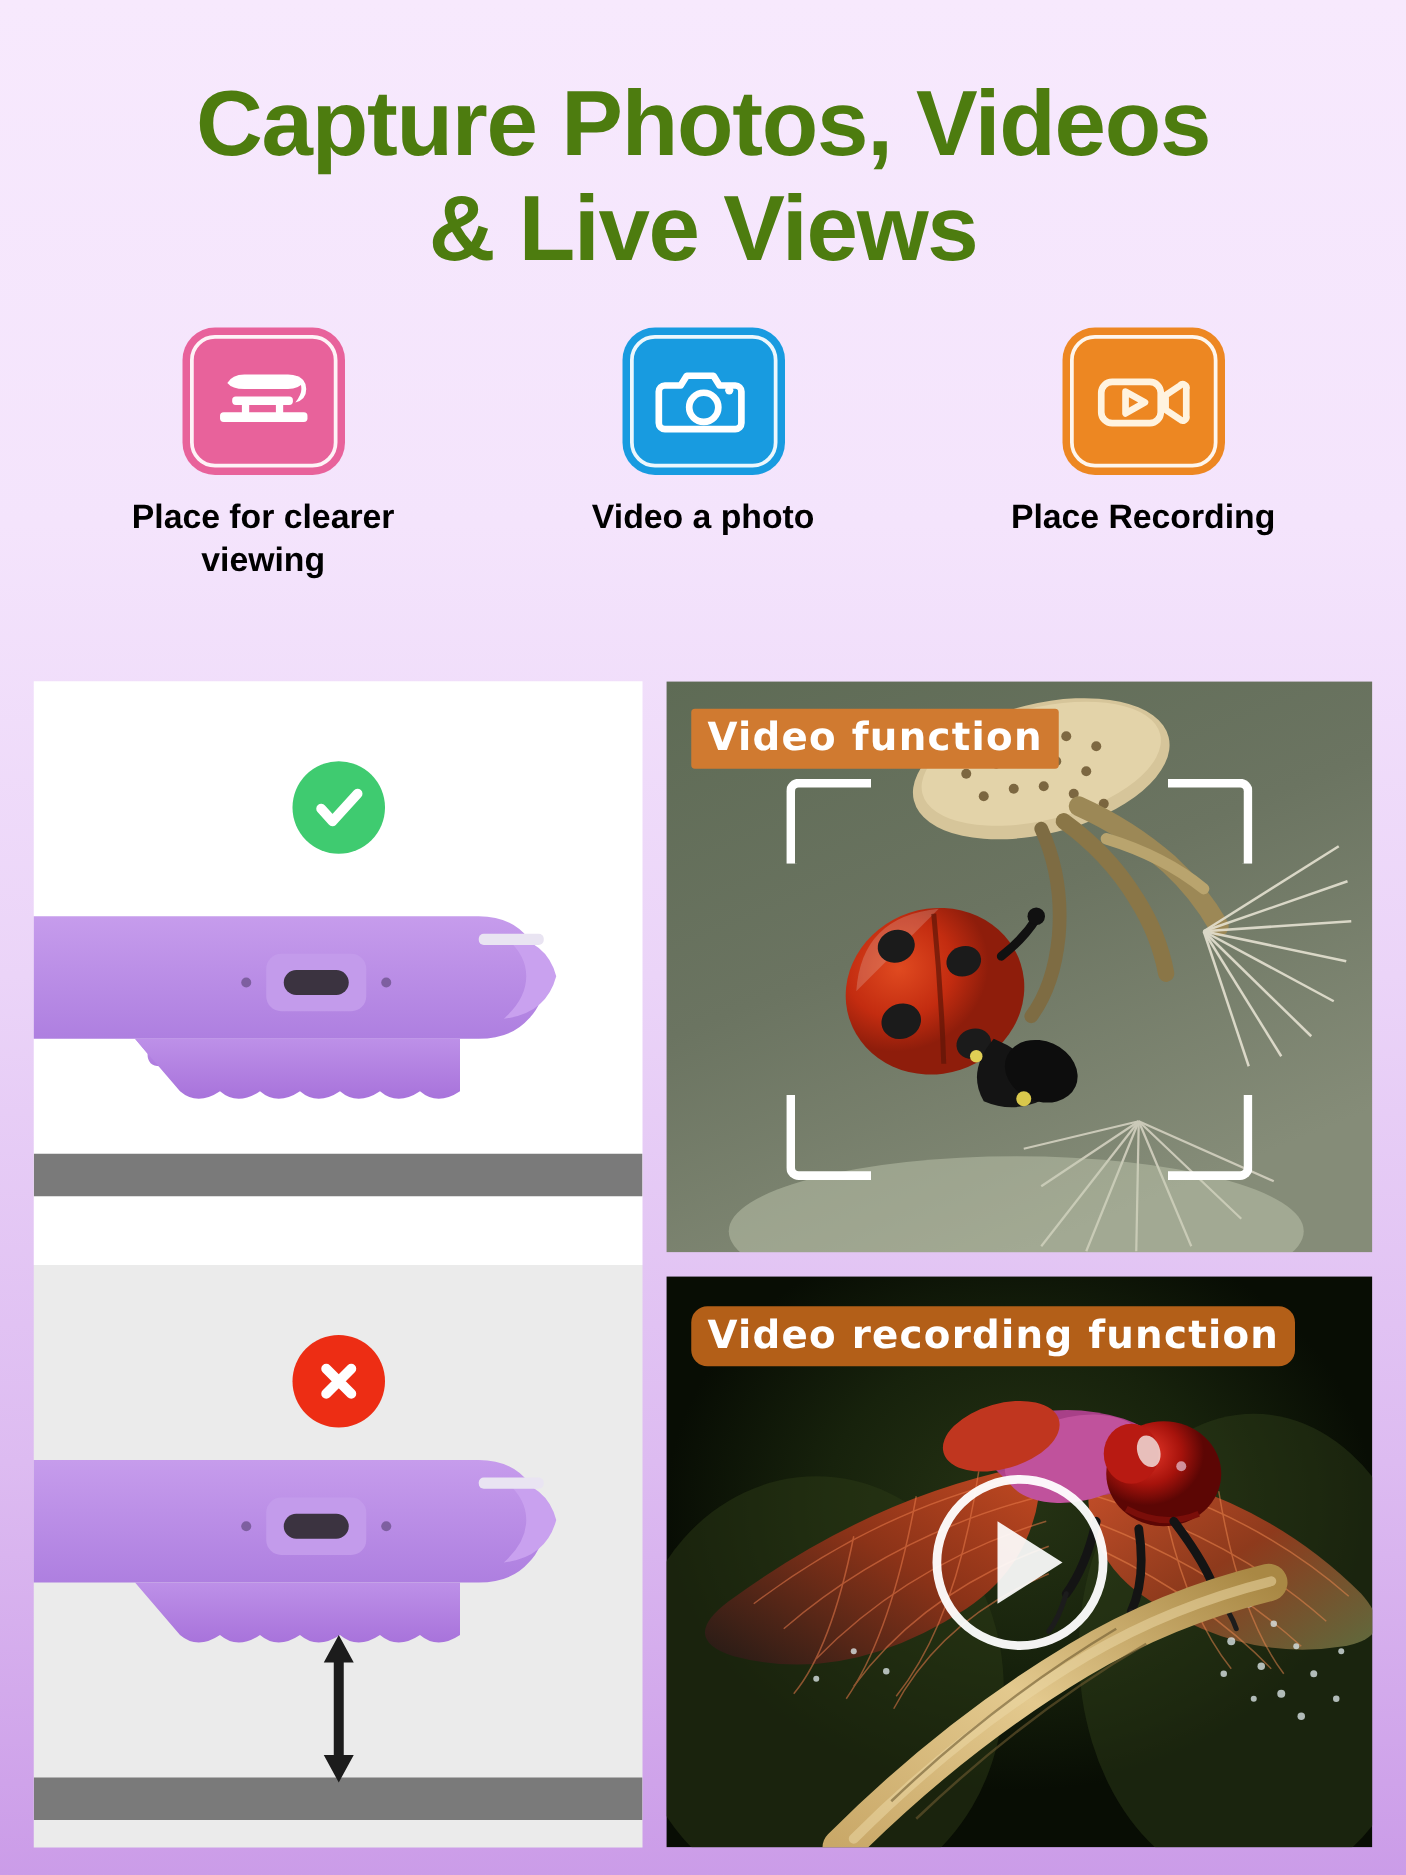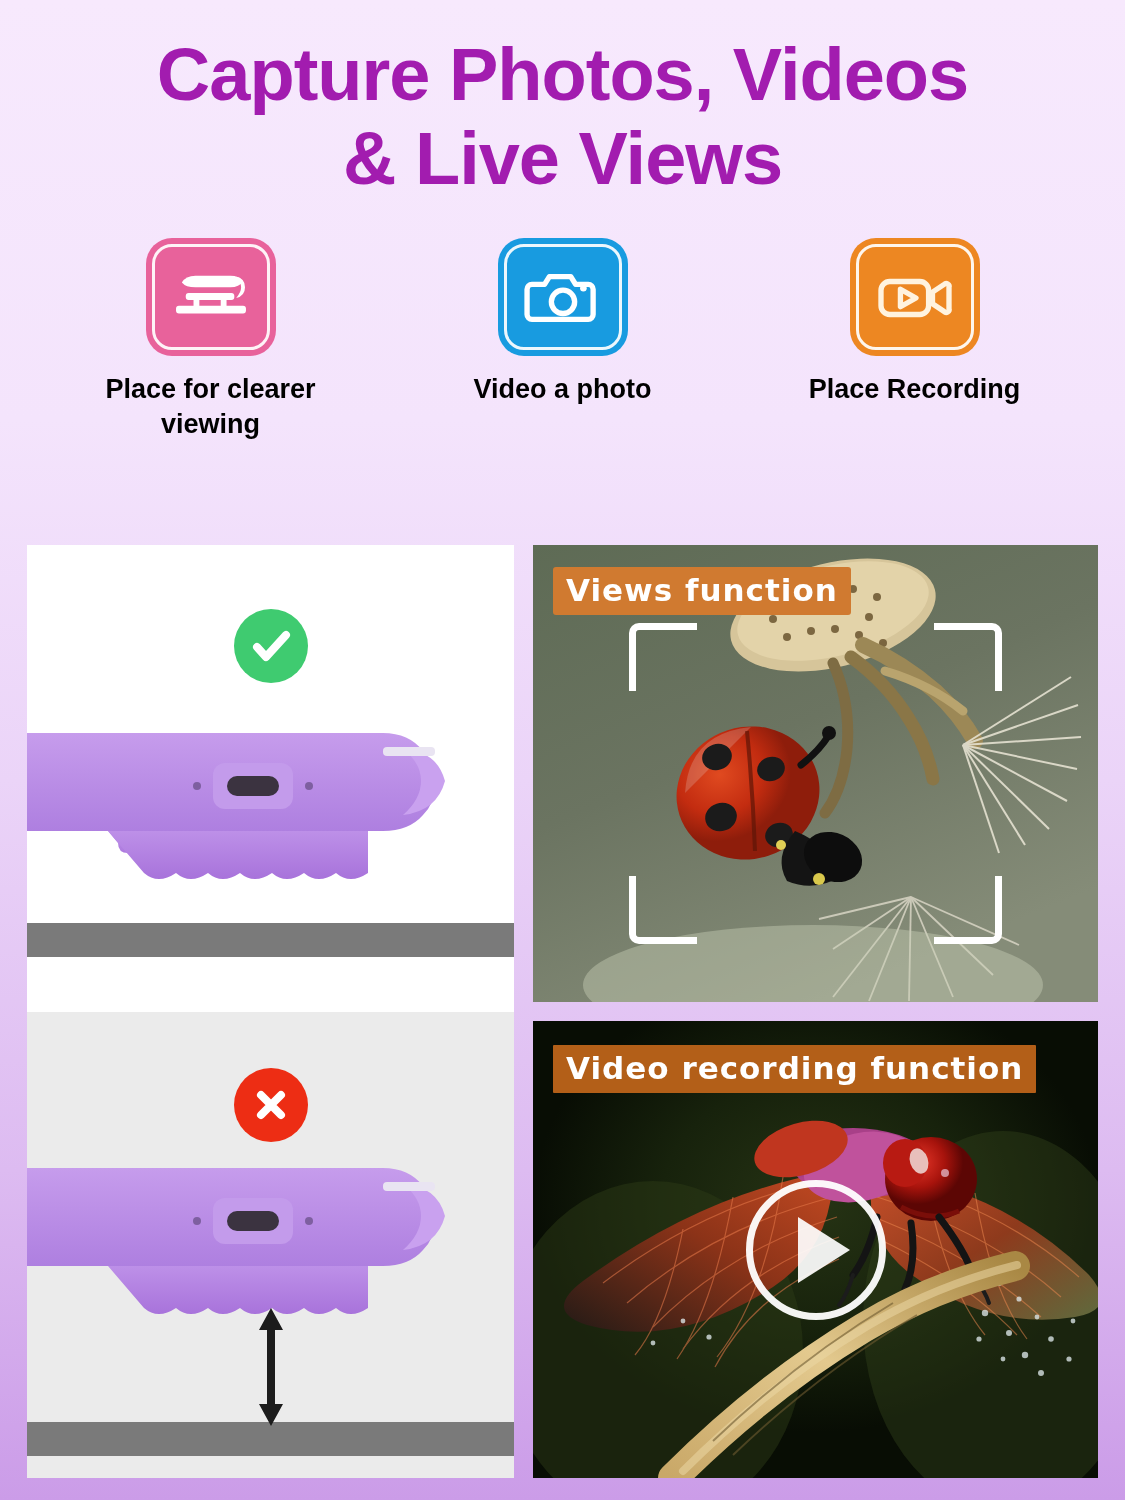--- a/index.html
+++ b/index.html
@@ -8,21 +8,21 @@
     font-family: "Liberation Sans", sans-serif;
     background: linear-gradient(to bottom, #F7E9FD 0%, #F4E4FC 28%, #EBD4F8 52%, #DDBBF1 78%, #CB9CE8 100%);
     overflow:hidden;
     position:relative;
   }
 
   
   .header { padding-top:38px; text-align:center; }
   .title {
     font-size:74px; line-height:1.0; font-weight:bold;
-    color:#a21caf; letter-spacing:-1px;
+    color:#4d7c0f; letter-spacing:-1px;margin-top:24px;
   }
   .title .l2 { display:block; margin-top:10px; }
   .subtitle {
     margin-top:26px;
     font-size:52px; font-weight:bold; color:#2B2B2B;
     letter-spacing:-0.5px;
   }
 
   
   .features {
@@ -90,21 +90,21 @@
   
   .photo { position:relative; flex:1; overflow:hidden; }
   .badge {
     position:absolute; left:20px; top:22px; z-index:6;
     background:#D07A30; color:#FFFFFF;
     font-size:31px; font-weight:bold;
     padding:5px 13px 7px 13px; letter-spacing:1px;
     font-family:"DejaVu Sans", sans-serif;
     border-radius:3px;
   }
-  .badge-video { background:#B35F18; border-radius:1px; top:24px; }
+  .badge-video { background:#B35F18; border-radius:13px; top:24px; }
 
   .bracket { position:absolute; width:68px; height:68px; border:7px solid #FFF; z-index:5;}
   .bk-tl { left:96px;  top:78px;  border-right:none; border-bottom:none; border-radius:10px 0 0 0;}
   .bk-tr { right:96px; top:78px;  border-left:none;  border-bottom:none; border-radius:0 10px 0 0;}
   .bk-bl { left:96px;  bottom:58px;border-right:none; border-top:none;   border-radius:0 0 0 10px;}
   .bk-br { right:96px; bottom:58px;border-left:none;  border-top:none;   border-radius:0 0 10px 0;}
 
   .play {
     position:absolute; left:50%; top:50%; transform:translate(-50%,-50%);
     width:140px; height:140px; border-radius:50%;
@@ -315,21 +315,21 @@
         <circle cx="296" cy="188" r="7" fill="#111"></circle>
 
         <ellipse cx="280" cy="440" rx="230" ry="60" fill="#C6CBB4" opacity="0.45"></ellipse>
       </svg>
 
       <div class="bracket bk-tl"></div>
       <div class="bracket bk-tr"></div>
       <div class="bracket bk-bl"></div>
       <div class="bracket bk-br"></div>
 
-      <div class="badge">Views function</div>
+      <div class="badge">Video function</div>
     </div>
 
     <div class="photo">
       <svg width="100%" height="100%" viewBox="0 0 565 457" preserveAspectRatio="none" style="position:absolute;inset:0;">
         <defs>
           <radialGradient id="bgDrag" cx="0.5" cy="0.4">
             <stop offset="0" stop-color="#263314"></stop>
               <stop offset="0.55" stop-color="#17220C"></stop>
               <stop offset="1" stop-color="#080D04"></stop>
           </radialGradient>

